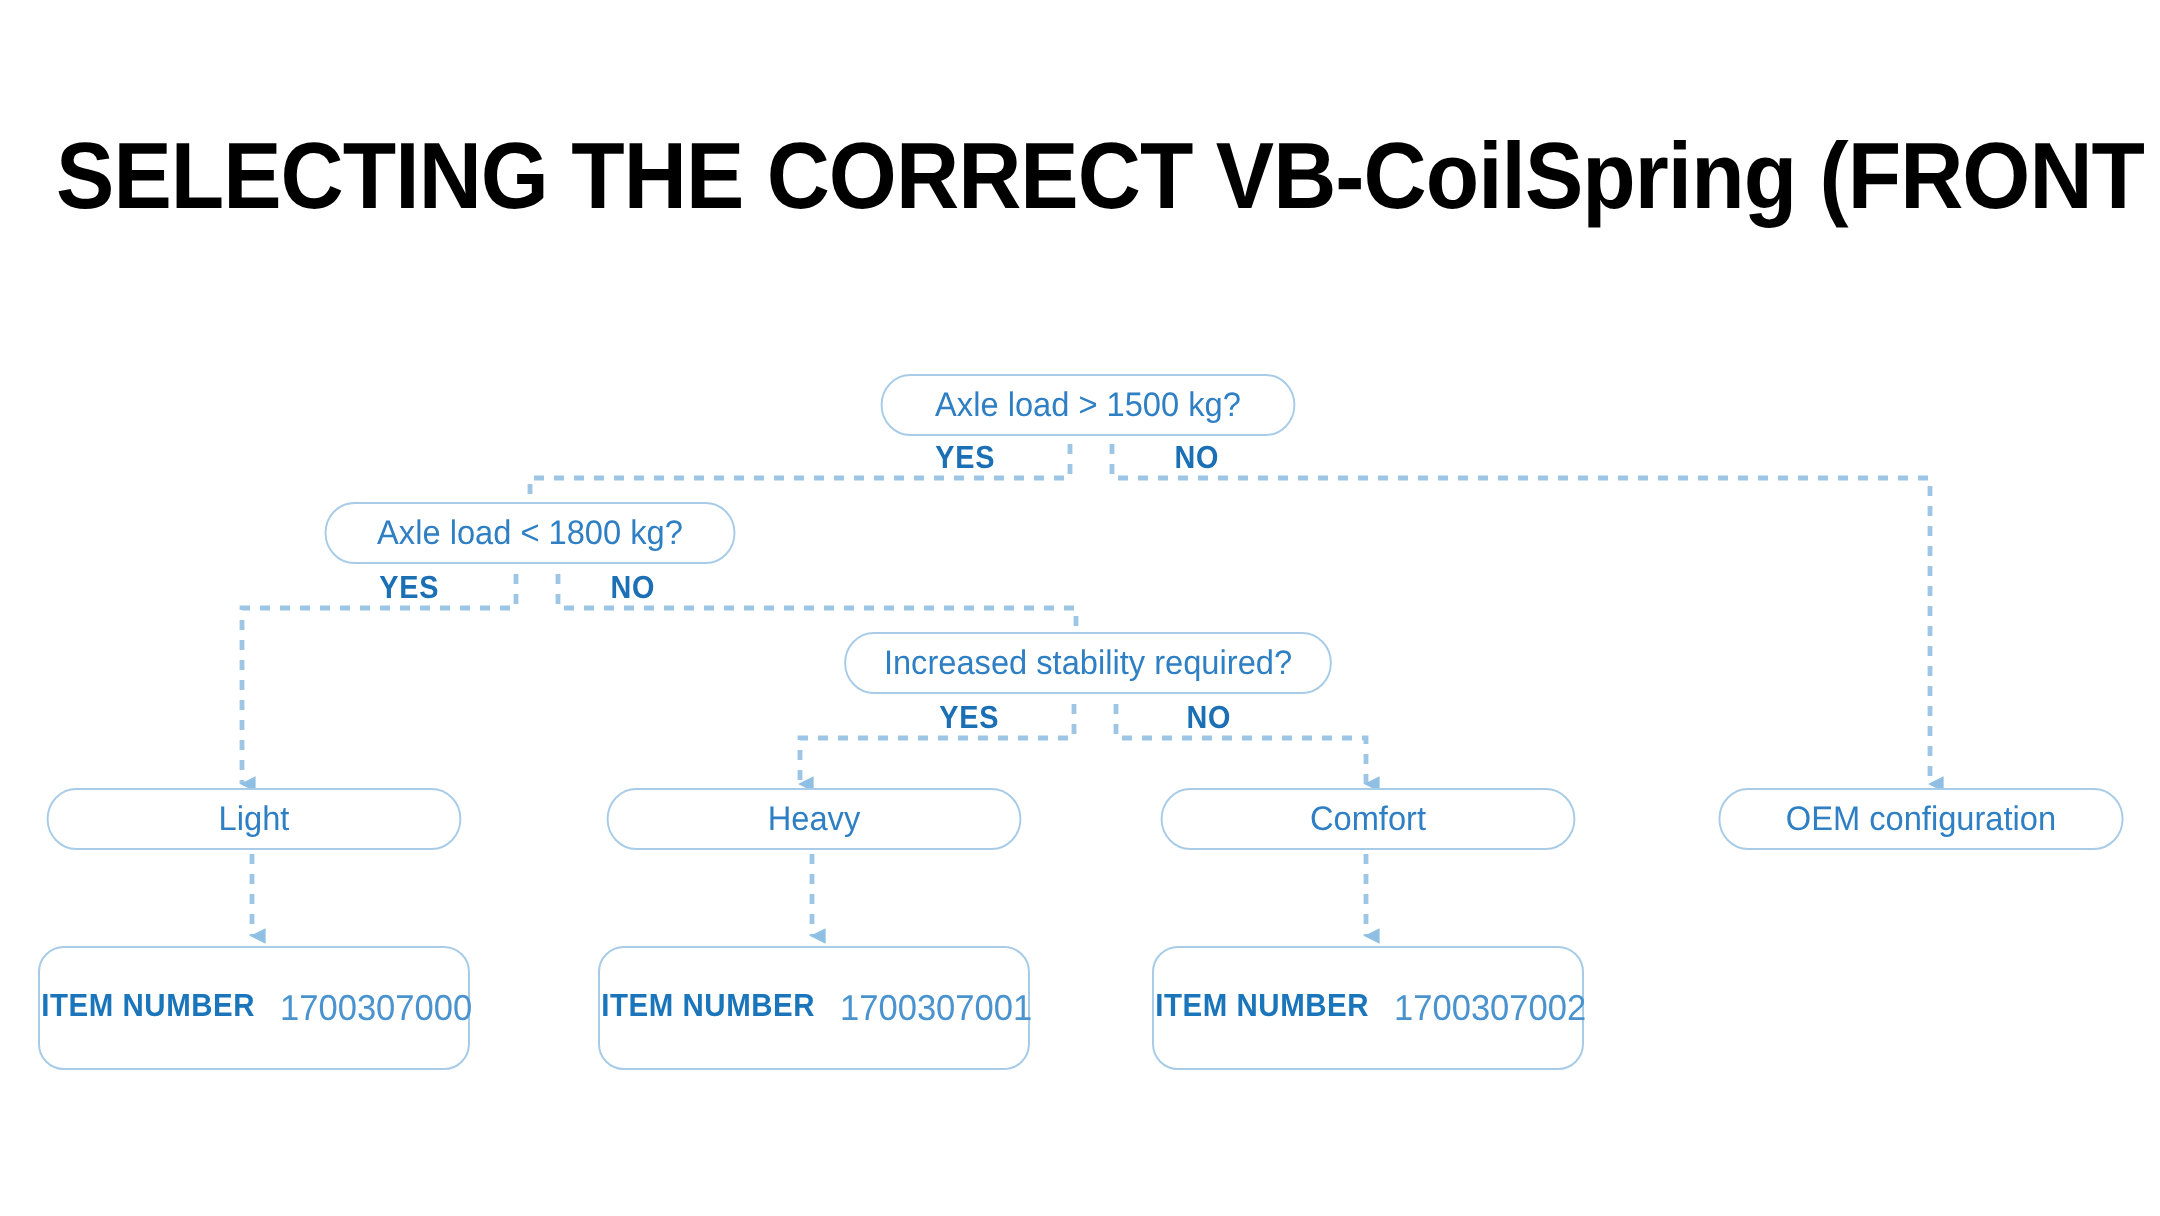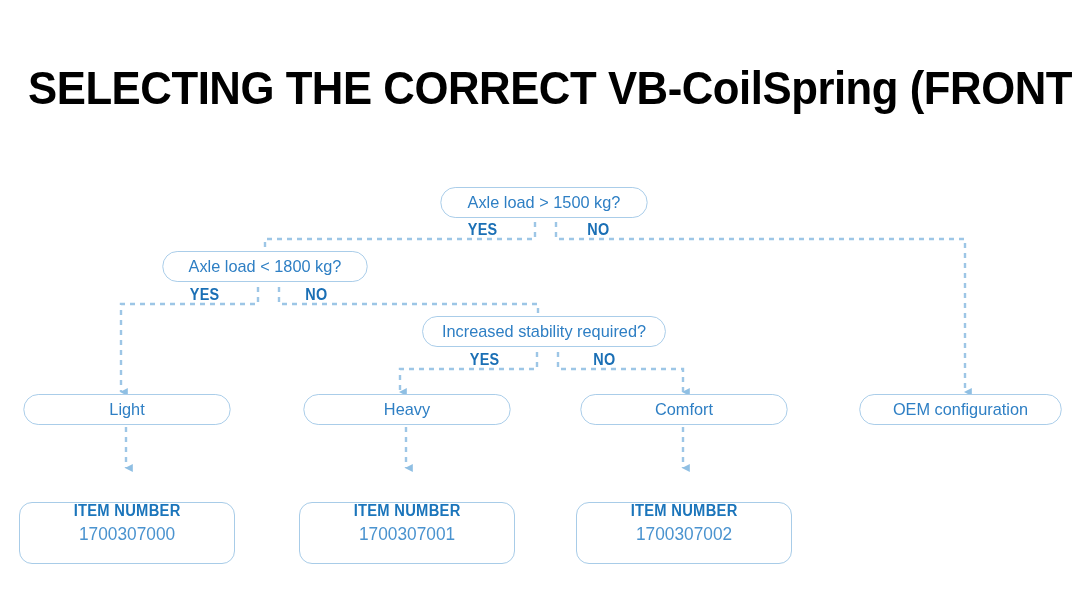--- a/index.html
+++ b/index.html
@@ -63,25 +63,24 @@
   }
 
   
   .itembox{
     position:absolute;
     box-sizing:border-box;
     border:1.6px solid #a8cce8;
     border-radius:13px;
     background:#ffffff;
     display:flex;
-    flex-direction:column;
+    flex-direction:row;
     align-items:center;
-    justify-content:flex-start;
+    justify-content:center;
     gap:6px;
-    margin-top:29px;
   }
   .itembox .lbl{
     font-weight:bold;
     font-size:16px;
     line-height:1;
     letter-spacing:0.3px;
     color:#1b75bb;
     transform:scaleX(0.92);
     white-space:nowrap;
   }

